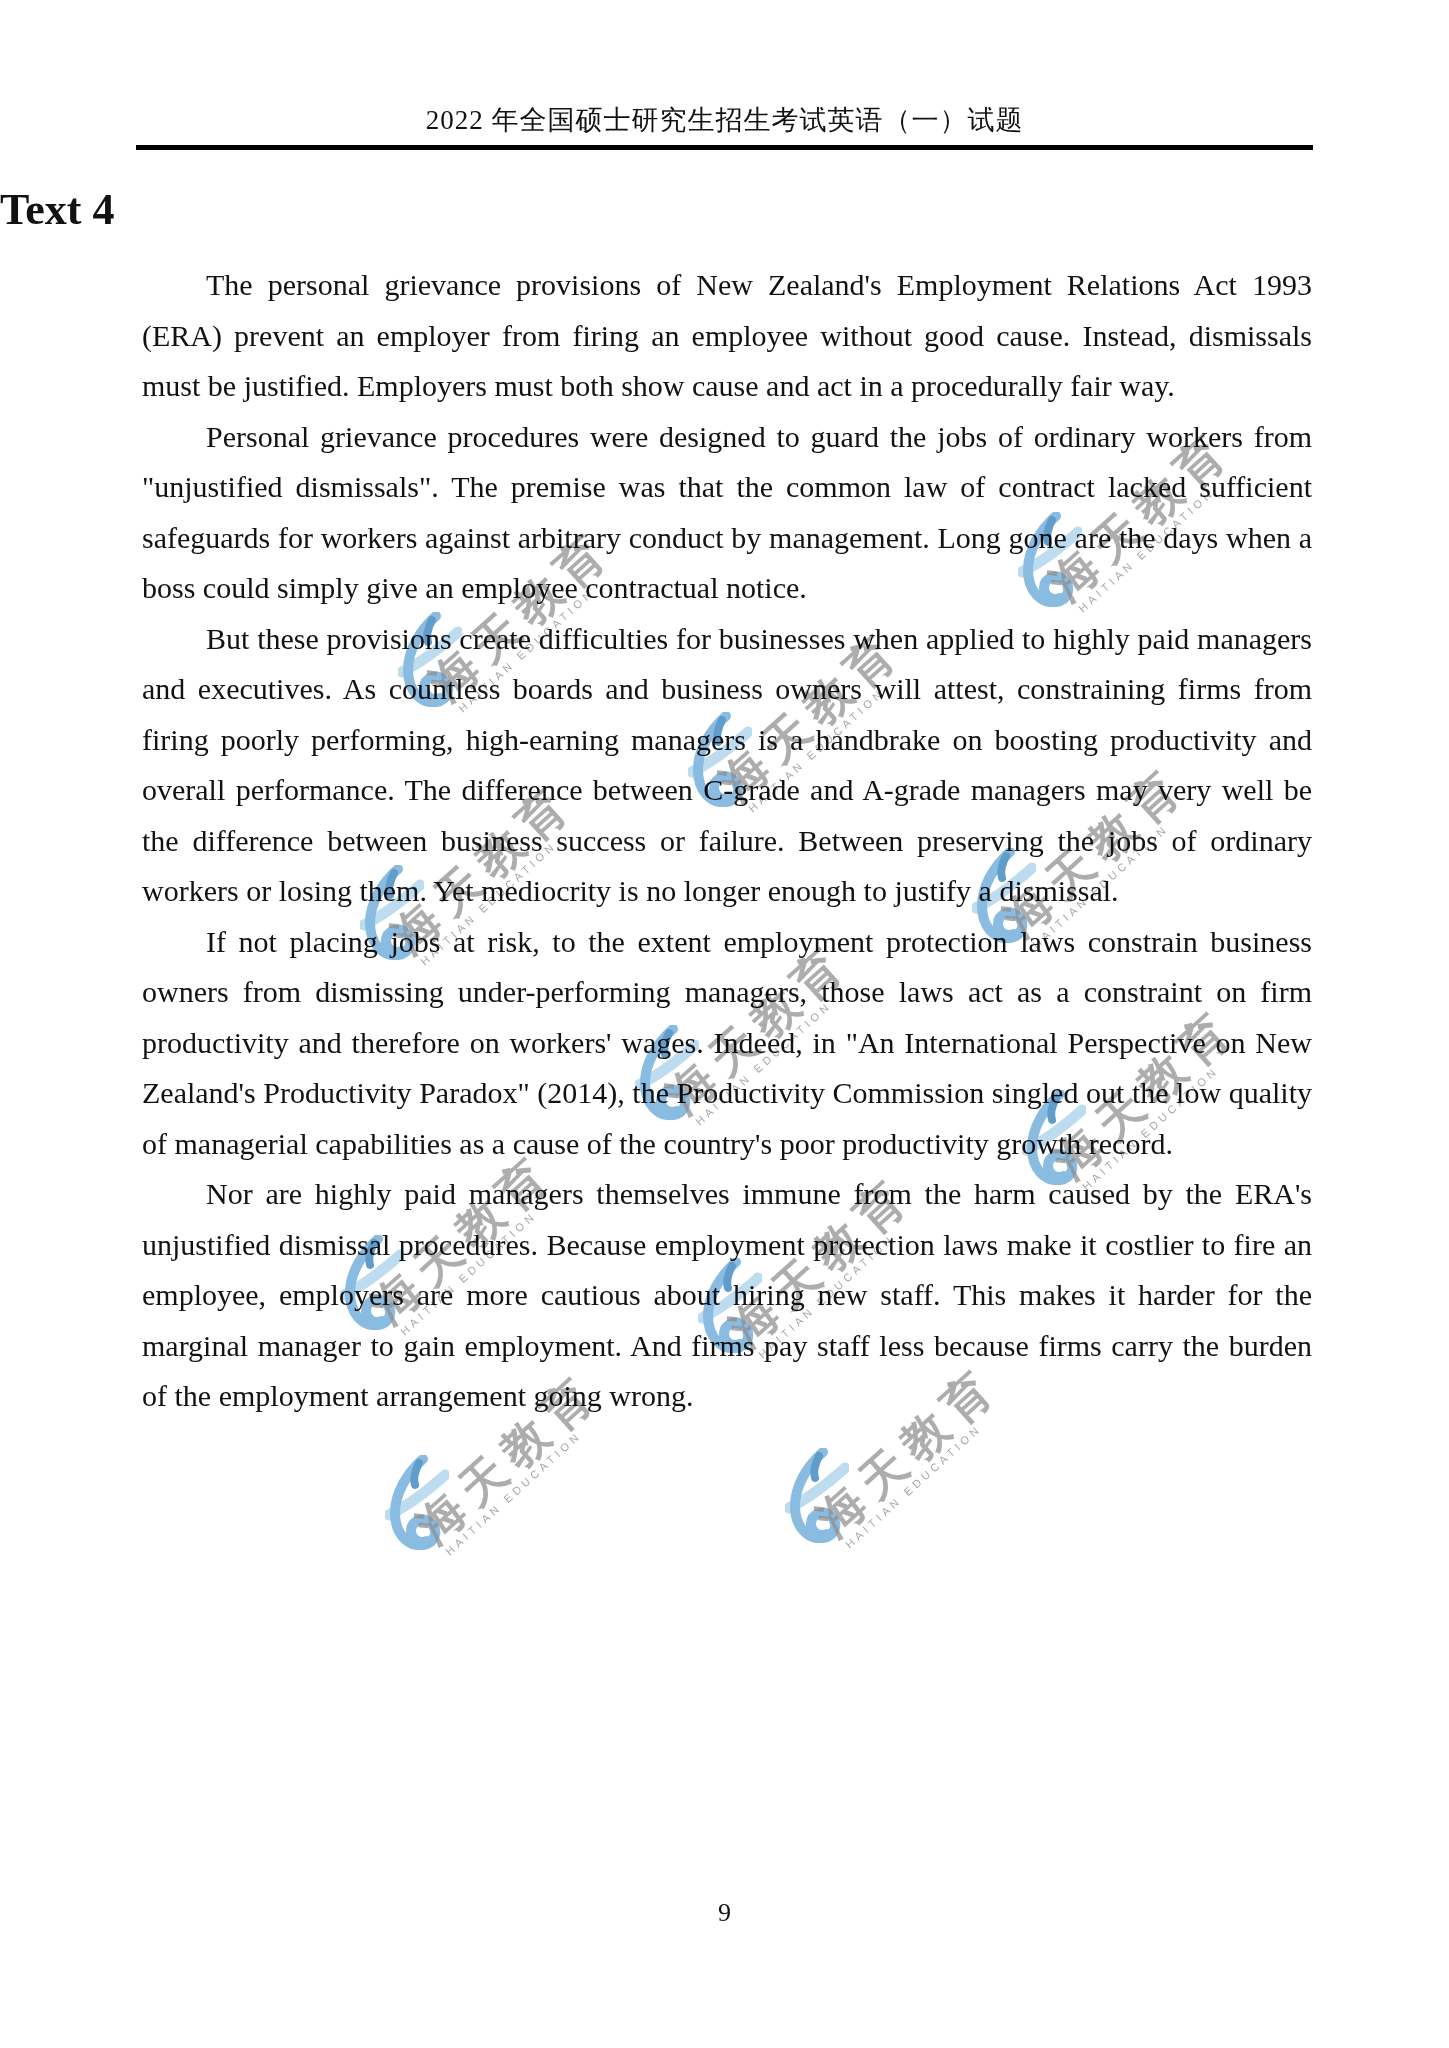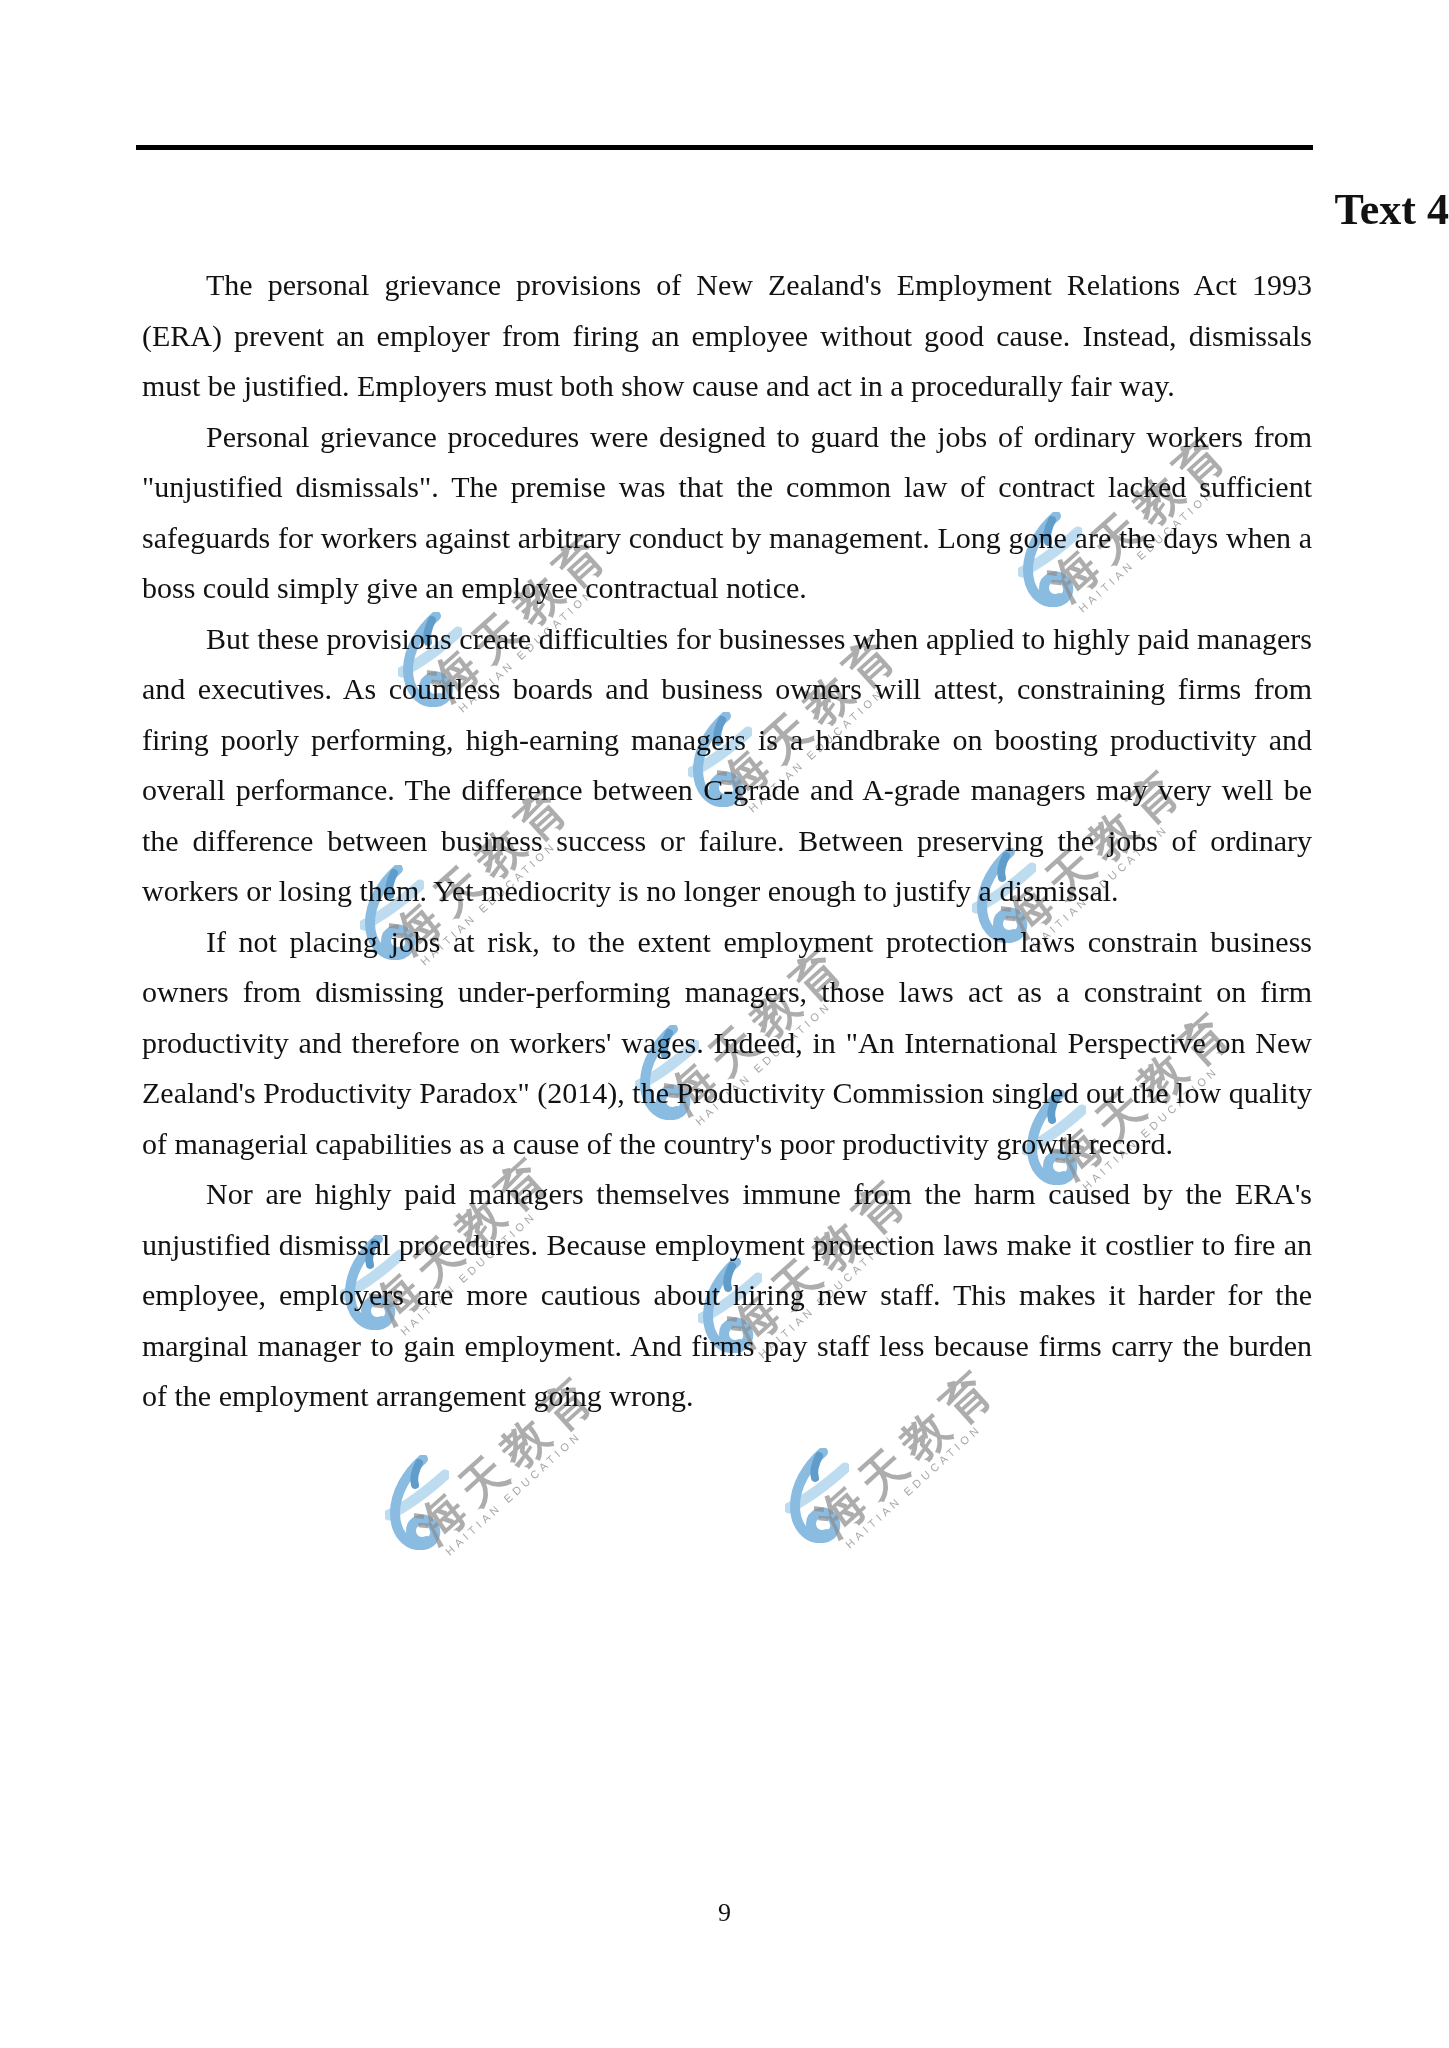--- a/index.html
+++ b/index.html
@@ -23,21 +23,21 @@
   }
   .header-rule {
     position:absolute; top:145px; left:136px; width:1177px; height:5px;
     background:#000;
     z-index:3;
   }
   
   .text-title {
     position:absolute; top:184px; left:0; width:100%;
     margin:0;
-    text-align:right;
+    text-align:left;
     font-size:44px;
     font-weight:bold;
     z-index:3;
   }
   
   .paragraphs {
     position:absolute; top:260px; left:142px; width:1170px;
     font-size:30px;
     line-height:50.5px;
     text-align:justify;
@@ -77,20 +77,21 @@
     color:#979797;
     opacity:0.85;
     font-family:"Liberation Sans", sans-serif;
   }
 </style>
 </head>
 <body>
 
 <div class="page">
 
+  <div class="exam-header">2022 年全国硕士研究生招生考试英语（一）试题</div>
 
   <div class="header-rule"></div>
 
   <h1 class="text-title">Text 4</h1>
 
   <div id="paragraphs" class="paragraphs">
       <p>The personal grievance provisions of New Zealand's Employment Relations Act 1993 (ERA) prevent an employer from firing an employee without good cause. Instead, dismissals must be justified. Employers must both show cause and act in a procedurally fair way.</p>
       <p>Personal grievance procedures were designed to guard the jobs of ordinary workers from "unjustified dismissals". The premise was that the common law of contract lacked sufficient safeguards for workers against arbitrary conduct by management. Long gone are the days when a boss could simply give an employee contractual notice.</p>
       <p>But these provisions create difficulties for businesses when applied to highly paid managers and executives. As countless boards and business owners will attest, constraining firms from firing poorly performing, high-earning managers is a handbrake on boosting productivity and overall performance. The difference between C-grade and A-grade managers may very well be the difference between business success or failure. Between preserving the jobs of ordinary workers or losing them. Yet mediocrity is no longer enough to justify a dismissal.</p>
       <p>If not placing jobs at risk, to the extent employment protection laws constrain business owners from dismissing under-performing managers, those laws act as a constraint on firm productivity and therefore on workers' wages. Indeed, in "An International Perspective on New Zealand's Productivity Paradox" (2014), the Productivity Commission singled out the low quality of managerial capabilities as a cause of the country's poor productivity growth record.</p>

